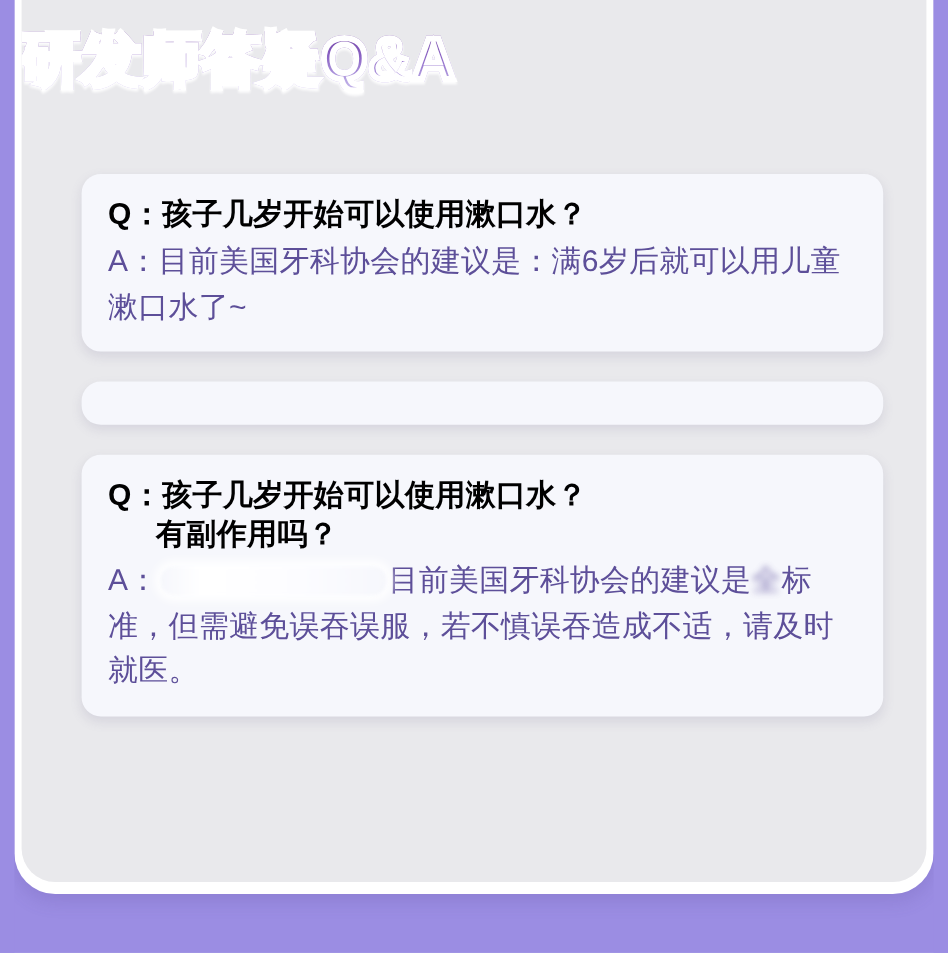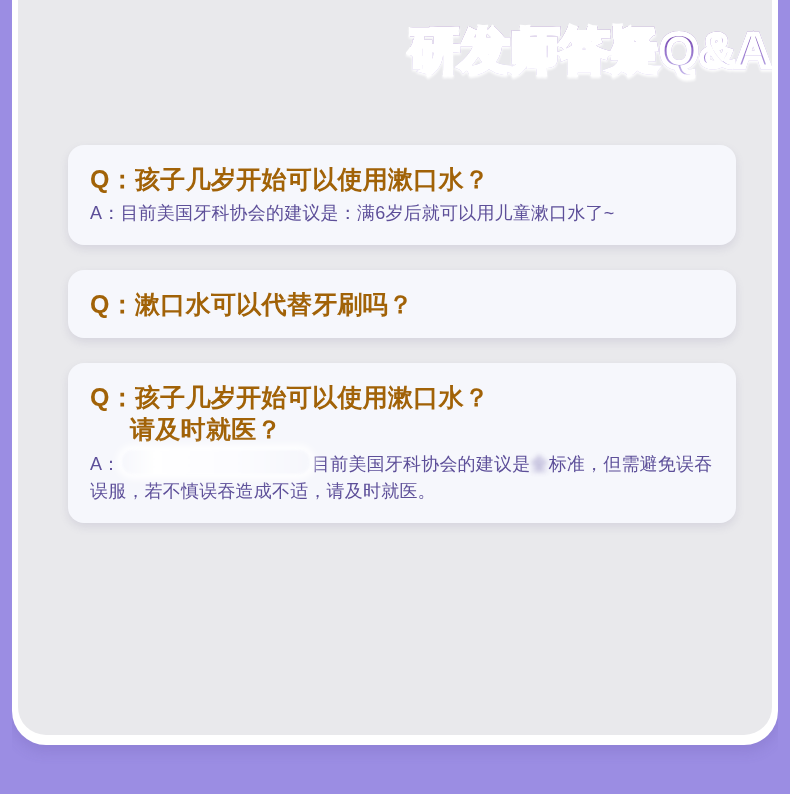--- a/index.html
+++ b/index.html
@@ -45,21 +45,21 @@
     border-radius: 0 0 28px 28px;
     overflow: hidden;
   }
 
   
   #title-wrap {
     position: absolute;
     left: 0;
     top: 56px;
     width: 754px;
-    text-align: right;
+    text-align: left;
   }
   .title {
     display: inline-block;
     font-size: 49px;
     line-height: 1;
     font-weight: 700;
     letter-spacing: 1px;
     color: #8a63c0;
     background: linear-gradient(180deg, #6f3f9f 0%, #8a62c4 42%, #b6a3e2 82%, #c5b6ea 100%);
     -webkit-background-clip: text;
@@ -81,34 +81,34 @@
     position: relative;
     background: #f6f7fc;
     border-radius: 16px;
     box-shadow: 0 4px 9px rgba(120, 115, 150, 0.16);
     padding: 18px 20px 18px 22px;
     margin-bottom: 25px;
     box-sizing: border-box;
   }
 
   .q-line {
-    color: #a16207;
+    color: #000000;
     font-size: 25px;
     font-weight: 700;
     line-height: 1.28;
     letter-spacing: 0.3px;
     white-space: nowrap;
   }
   .q-line.indent {
     padding-left: 40px;
   }
 
   .a-text {
     color: #5d4f99;
-    font-size: 18px;
+    font-size: 25px;
     line-height: 1.5;
     letter-spacing: 0.2px;
     margin-top: 5px;
   }
   .a-text .a-label {
     letter-spacing: 0;
   }
 
   
   .blurred-brand {
@@ -159,26 +159,25 @@
     </div>
 
     <div id="cards">
 
       <div class="card">
         <div class="q-line">Q：孩子几岁开始可以使用漱口水？</div>
         <div class="a-text">A：目前美国牙科协会的建议是：满6岁后就可以用儿童漱口水了~</div>
       </div>
 
       <div class="card">
-        <div class="q-line">Q：漱口水可以代替牙刷吗？</div>
       </div>
 
       <div class="card">
         <div class="q-line">Q：孩子几岁开始可以使用漱口水？</div>
-        <div class="q-line indent">请及时就医？</div>
+        <div class="q-line indent">有副作用吗？</div>
         <div class="a-text">
           <span class="a-label">A：</span><span class="blurred-brand"></span><span>目前美国牙科协会的建议是</span><span class="blurred-glyph">全</span><span>标准，但需避免误吞误服，若不慎误吞造成不适，请及时就医。</span>
         </div>
       </div>
 
     </div>
   </div>
 
   <div class="edge left"></div>
   <div class="edge right"></div>

